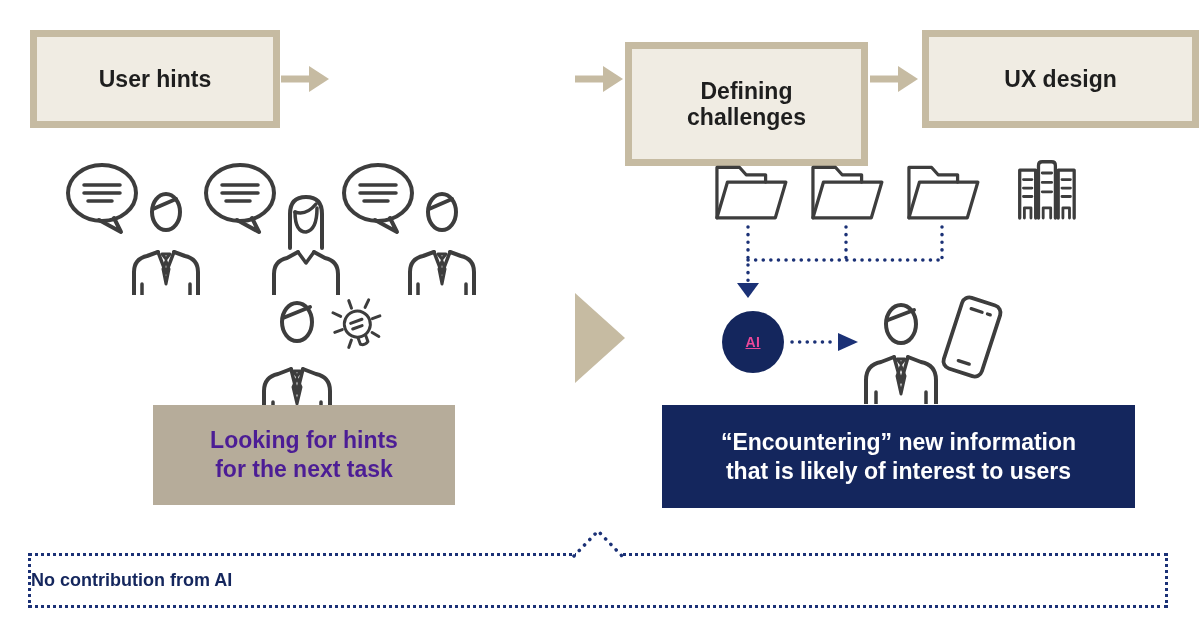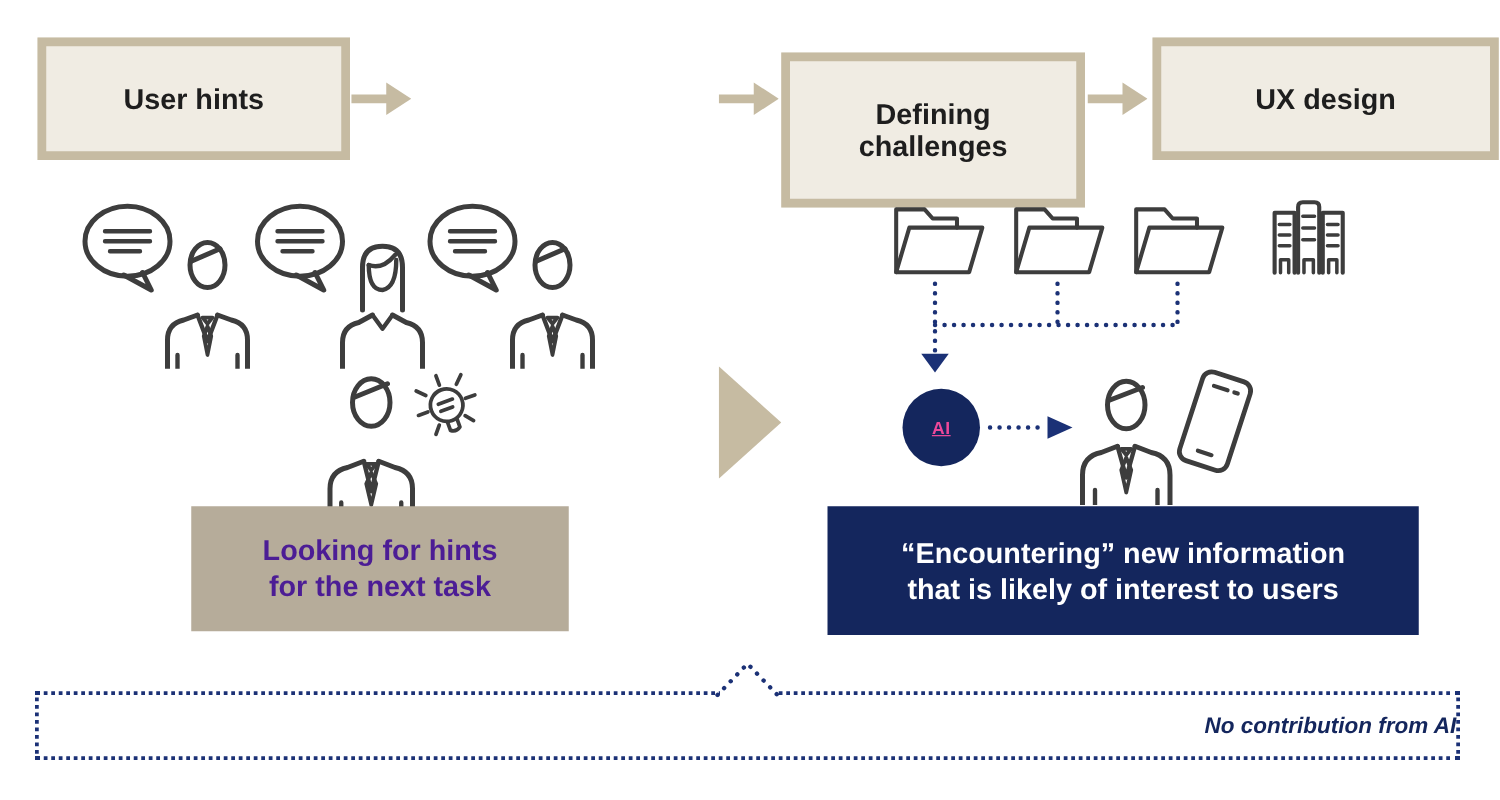--- a/index.html
+++ b/index.html
@@ -22,22 +22,22 @@
   .caption-left{background:#b6ac9a;color:#4c1d95;}
   .caption-right{background:#14265d;color:#ffffff;}
   
   .ai-circle{
     background:#14265d;border-radius:50%;display:flex;align-items:center;justify-content:center;
     color:#ec4899;font-weight:bold;font-size:14px;letter-spacing:0.5px;z-index:2;text-decoration:underline;
   }
   
   .no-ai-box{
     box-sizing:border-box;border:3px dotted #1b3176;
-    display:flex;align-items:center;justify-content:flex-end;
-    color:#14265d;font-weight:bold;font-size:18px;font-style:italic;
+    display:flex;align-items:center;justify-content:flex-start;
+    color:#14265d;font-weight:bold;font-size:18px;
   }
   .caret-patch{background:#ffffff;z-index:2;}
   .caret-svg{z-index:3;}
   svg{display:block;}
   .ico{stroke:#3d3d3d;fill:none;stroke-linecap:round;stroke-linejoin:round;}
 </style>
 </head>
 <body>
 
 <div class="stage">

